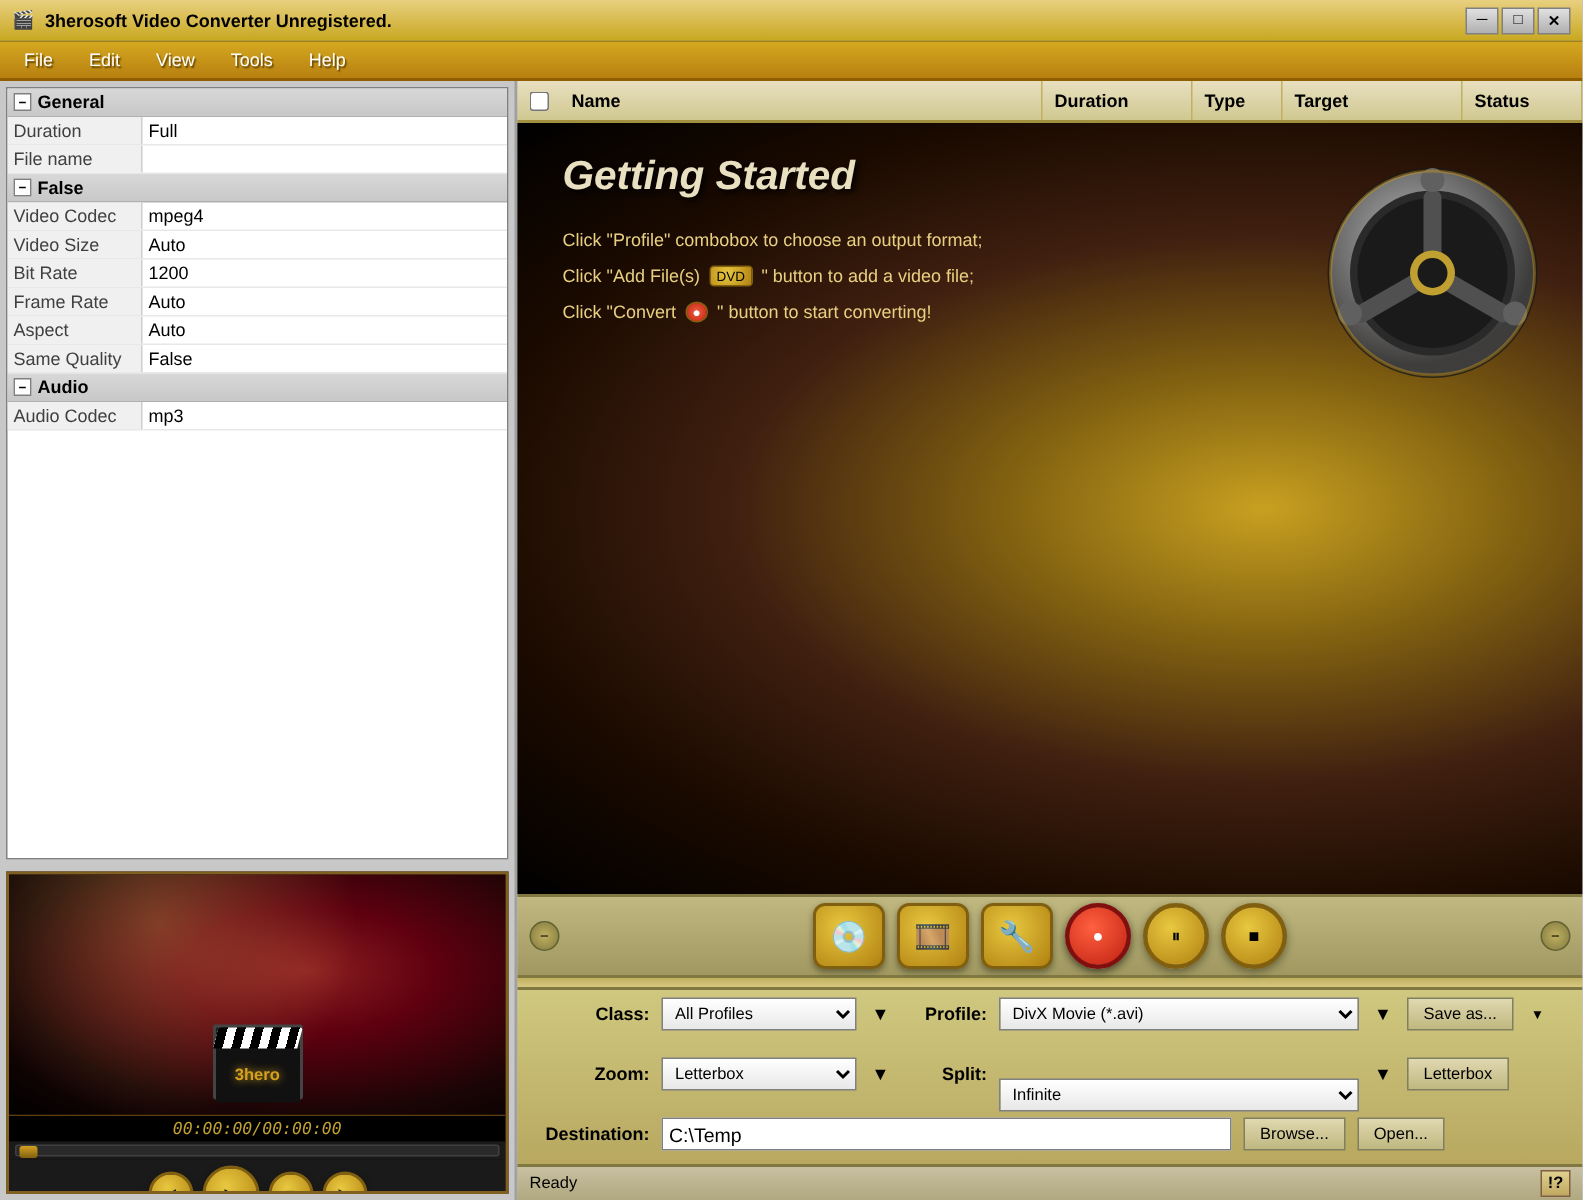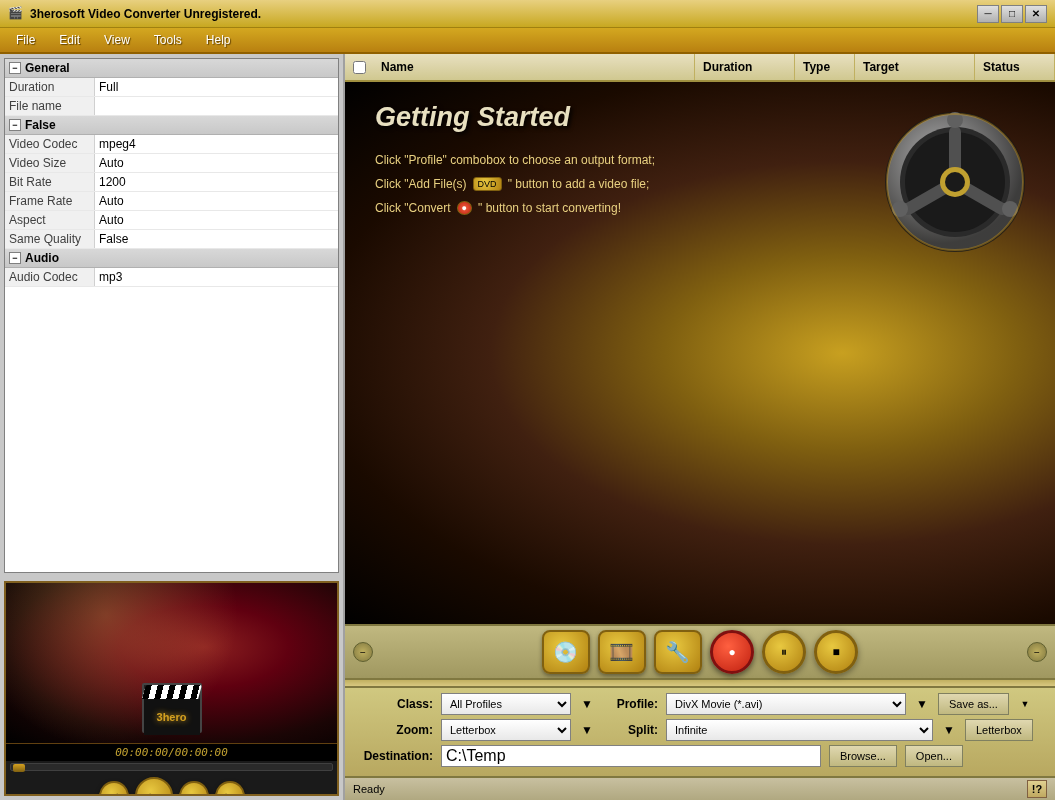--- a/index.html
+++ b/index.html
@@ -373,21 +373,21 @@
       border: 1px solid #808080;
       background: linear-gradient(to bottom, #fff, #e8e8e8);
       padding: 1px 4px;
       font-size: 11px;
     }
     .bc-input {
       height: 22px;
       border: 1px solid #808080;
       background: #fff;
       padding: 1px 4px;
-      font-size: 16px;
+      font-size: 13px;
     }
     .bc-btn {
       height: 22px;
       background: linear-gradient(to bottom, #e0d8b0, #c0b880);
       border: 1px solid #808060;
       padding: 1px 10px;
       font-size: 11px;
       cursor: pointer;
     }
 
@@ -640,21 +640,21 @@
       </div>
 
       <div class="bc-row">
         <span class="bc-label">Zoom:</span>
         <select class="bc-select" style="width:130px;">
           <option>Letterbox</option>
         </select>
         <span style="width:16px; display:inline-block; text-align:center;">▼</span>
 
         <span class="bc-label" style="width:55px;">Split:</span>
-        <select class="bc-select" style="width:267px;">
+        <select class="bc-select" style="width:240px;margin-top:28px;">
           <option>Infinite</option>
         </select>
         <span style="width:16px; display:inline-block; text-align:center;">▼</span>
 
         <button class="bc-btn">Letterbox</button>
       </div>
 
       <div class="bc-row">
         <span class="bc-label">Destination:</span>
         <input type="text" class="bc-input" style="width: 380px;" value="C:\Temp">

